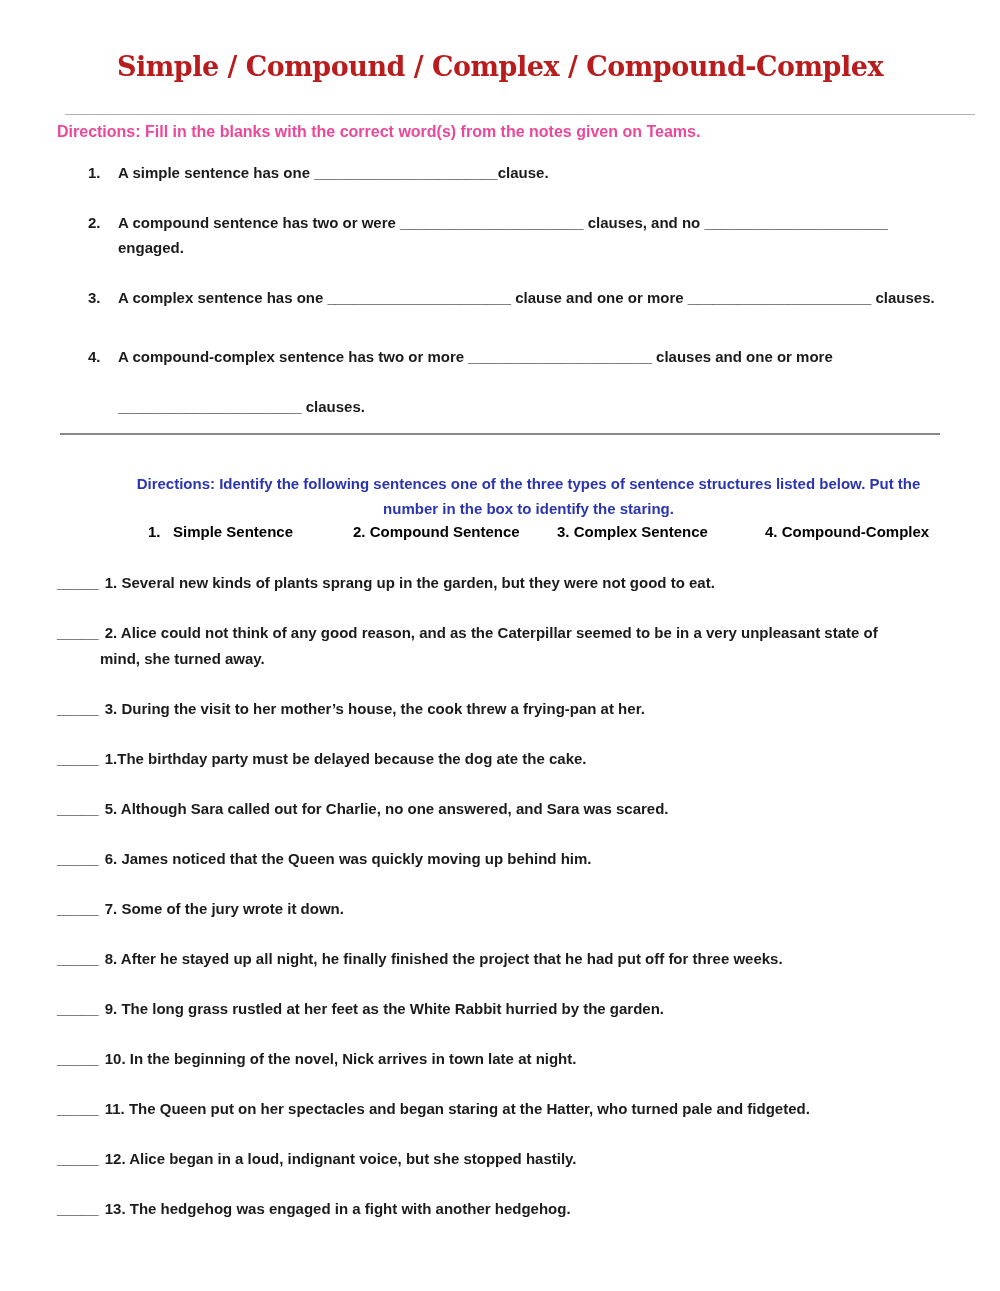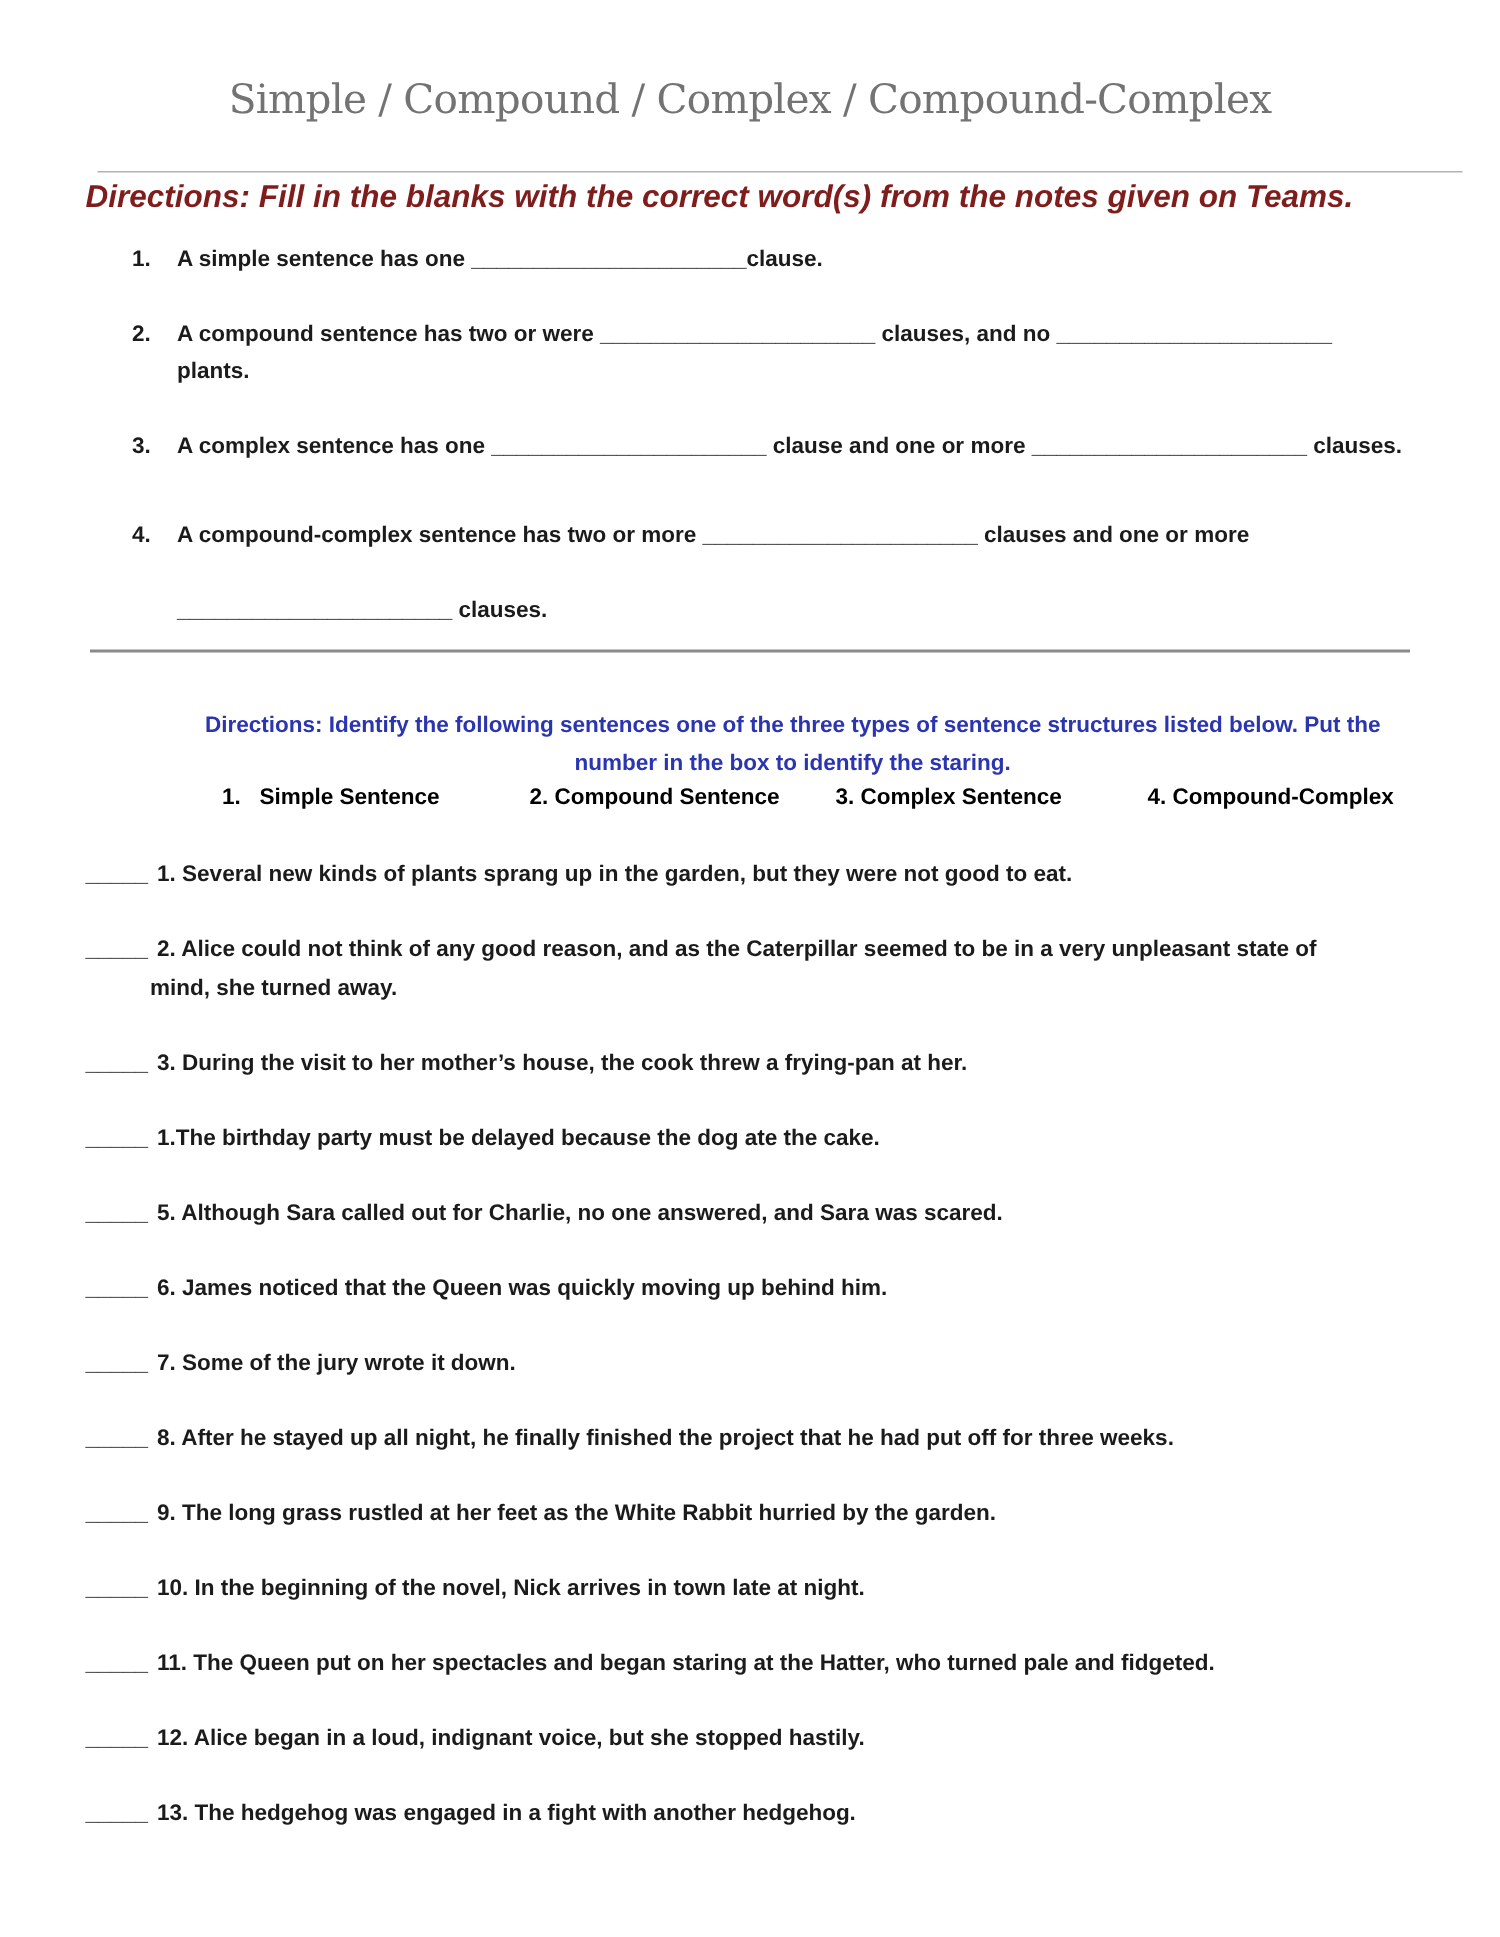--- a/index.html
+++ b/index.html
@@ -3,27 +3,27 @@
 <meta charset="utf-8">
 <style>
   html,body{margin:0;padding:0;background:#ffffff;}
   .page{
     position:relative;width:1000px;height:1291px;background:#ffffff;
     font-family:"Liberation Sans",sans-serif;font-weight:700;color:#1b1b1b;
     overflow:hidden;
   }
   .title{
     margin:0;padding-top:47px;text-align:center;
-    font-family:"DejaVu Serif",serif;font-weight:400;
-    font-size:27px;line-height:40px;letter-spacing:-0.5px;color:#737373;
+    font-family:"DejaVu Serif",serif;font-weight:700;
+    font-size:27px;line-height:40px;letter-spacing:-0.5px;color:#b91c1c;
   }
   .rule{border:none;margin-bottom:0;}
   .rule-top{margin:27px 0 0 65px;width:910px;border-top:1px solid #b3b3b3;}
   .rule-mid{margin:17px 0 0 60px;width:880px;border-top:2px solid #8a8a8a;}
-  .dir1{margin:7px 0 0 57px;font-size:21px;line-height:19px;color:#7f1d1d;white-space:nowrap;font-style:italic;}
+  .dir1{margin:7px 0 0 57px;font-size:16px;line-height:19px;color:#ec4899;white-space:nowrap;}
   .dir2{margin:36px 0 0 57px;font-size:15px;line-height:25px;color:#2b35b0;}
   .dir2 div{white-space:nowrap;text-align:center;}
   .fi-item{margin-left:88px;font-size:15px;line-height:19px;white-space:nowrap;}
   .fi-item .fi-num{display:inline-block;width:30px;}
   .fi-cont{margin-left:118px;font-size:15px;line-height:19px;white-space:nowrap;}
   .mt22{margin-top:22px}.mt31{margin-top:31px}.mt32{margin-top:40px}.mt6{margin-top:6px}
   .options{position:relative;margin-top:2px;height:20px;font-size:15px;color:#000000;}
   .options span{position:absolute;top:0;white-space:nowrap;}
   .opt1{left:148px}.opt2{left:353px}.opt3{left:557px}.opt4{left:765px}
   .s-row{margin:0 0 31px 57px;font-size:15px;line-height:19px;white-space:nowrap;}
@@ -44,21 +44,21 @@
 
   <p class="dir1">Directions: Fill in the blanks with the correct word(s) from the notes given on Teams.</p>
 
   <div class="fi-item mt22">
     <span class="fi-num">1.</span><span class="fi-text">A simple sentence has one ______________________clause.</span>
   </div>
 
   <div class="fi-item mt31">
     <span class="fi-num">2.</span><span class="fi-text">A compound sentence has two or were ______________________ clauses, and no ______________________</span>
   </div>
-  <div class="fi-cont mt6">plants.</div>
+  <div class="fi-cont mt6">engaged.</div>
 
   <div class="fi-item mt31">
     <span class="fi-num">3.</span><span class="fi-text">A complex sentence has one ______________________ clause and one or more ______________________ clauses.</span>
   </div>
 
   <div class="fi-item mt32">
     <span class="fi-num">4.</span><span class="fi-text">A compound-complex sentence has two or more ______________________ clauses and one or more</span>
   </div>
   <div class="fi-cont mt31">______________________ clauses.</div>
 

